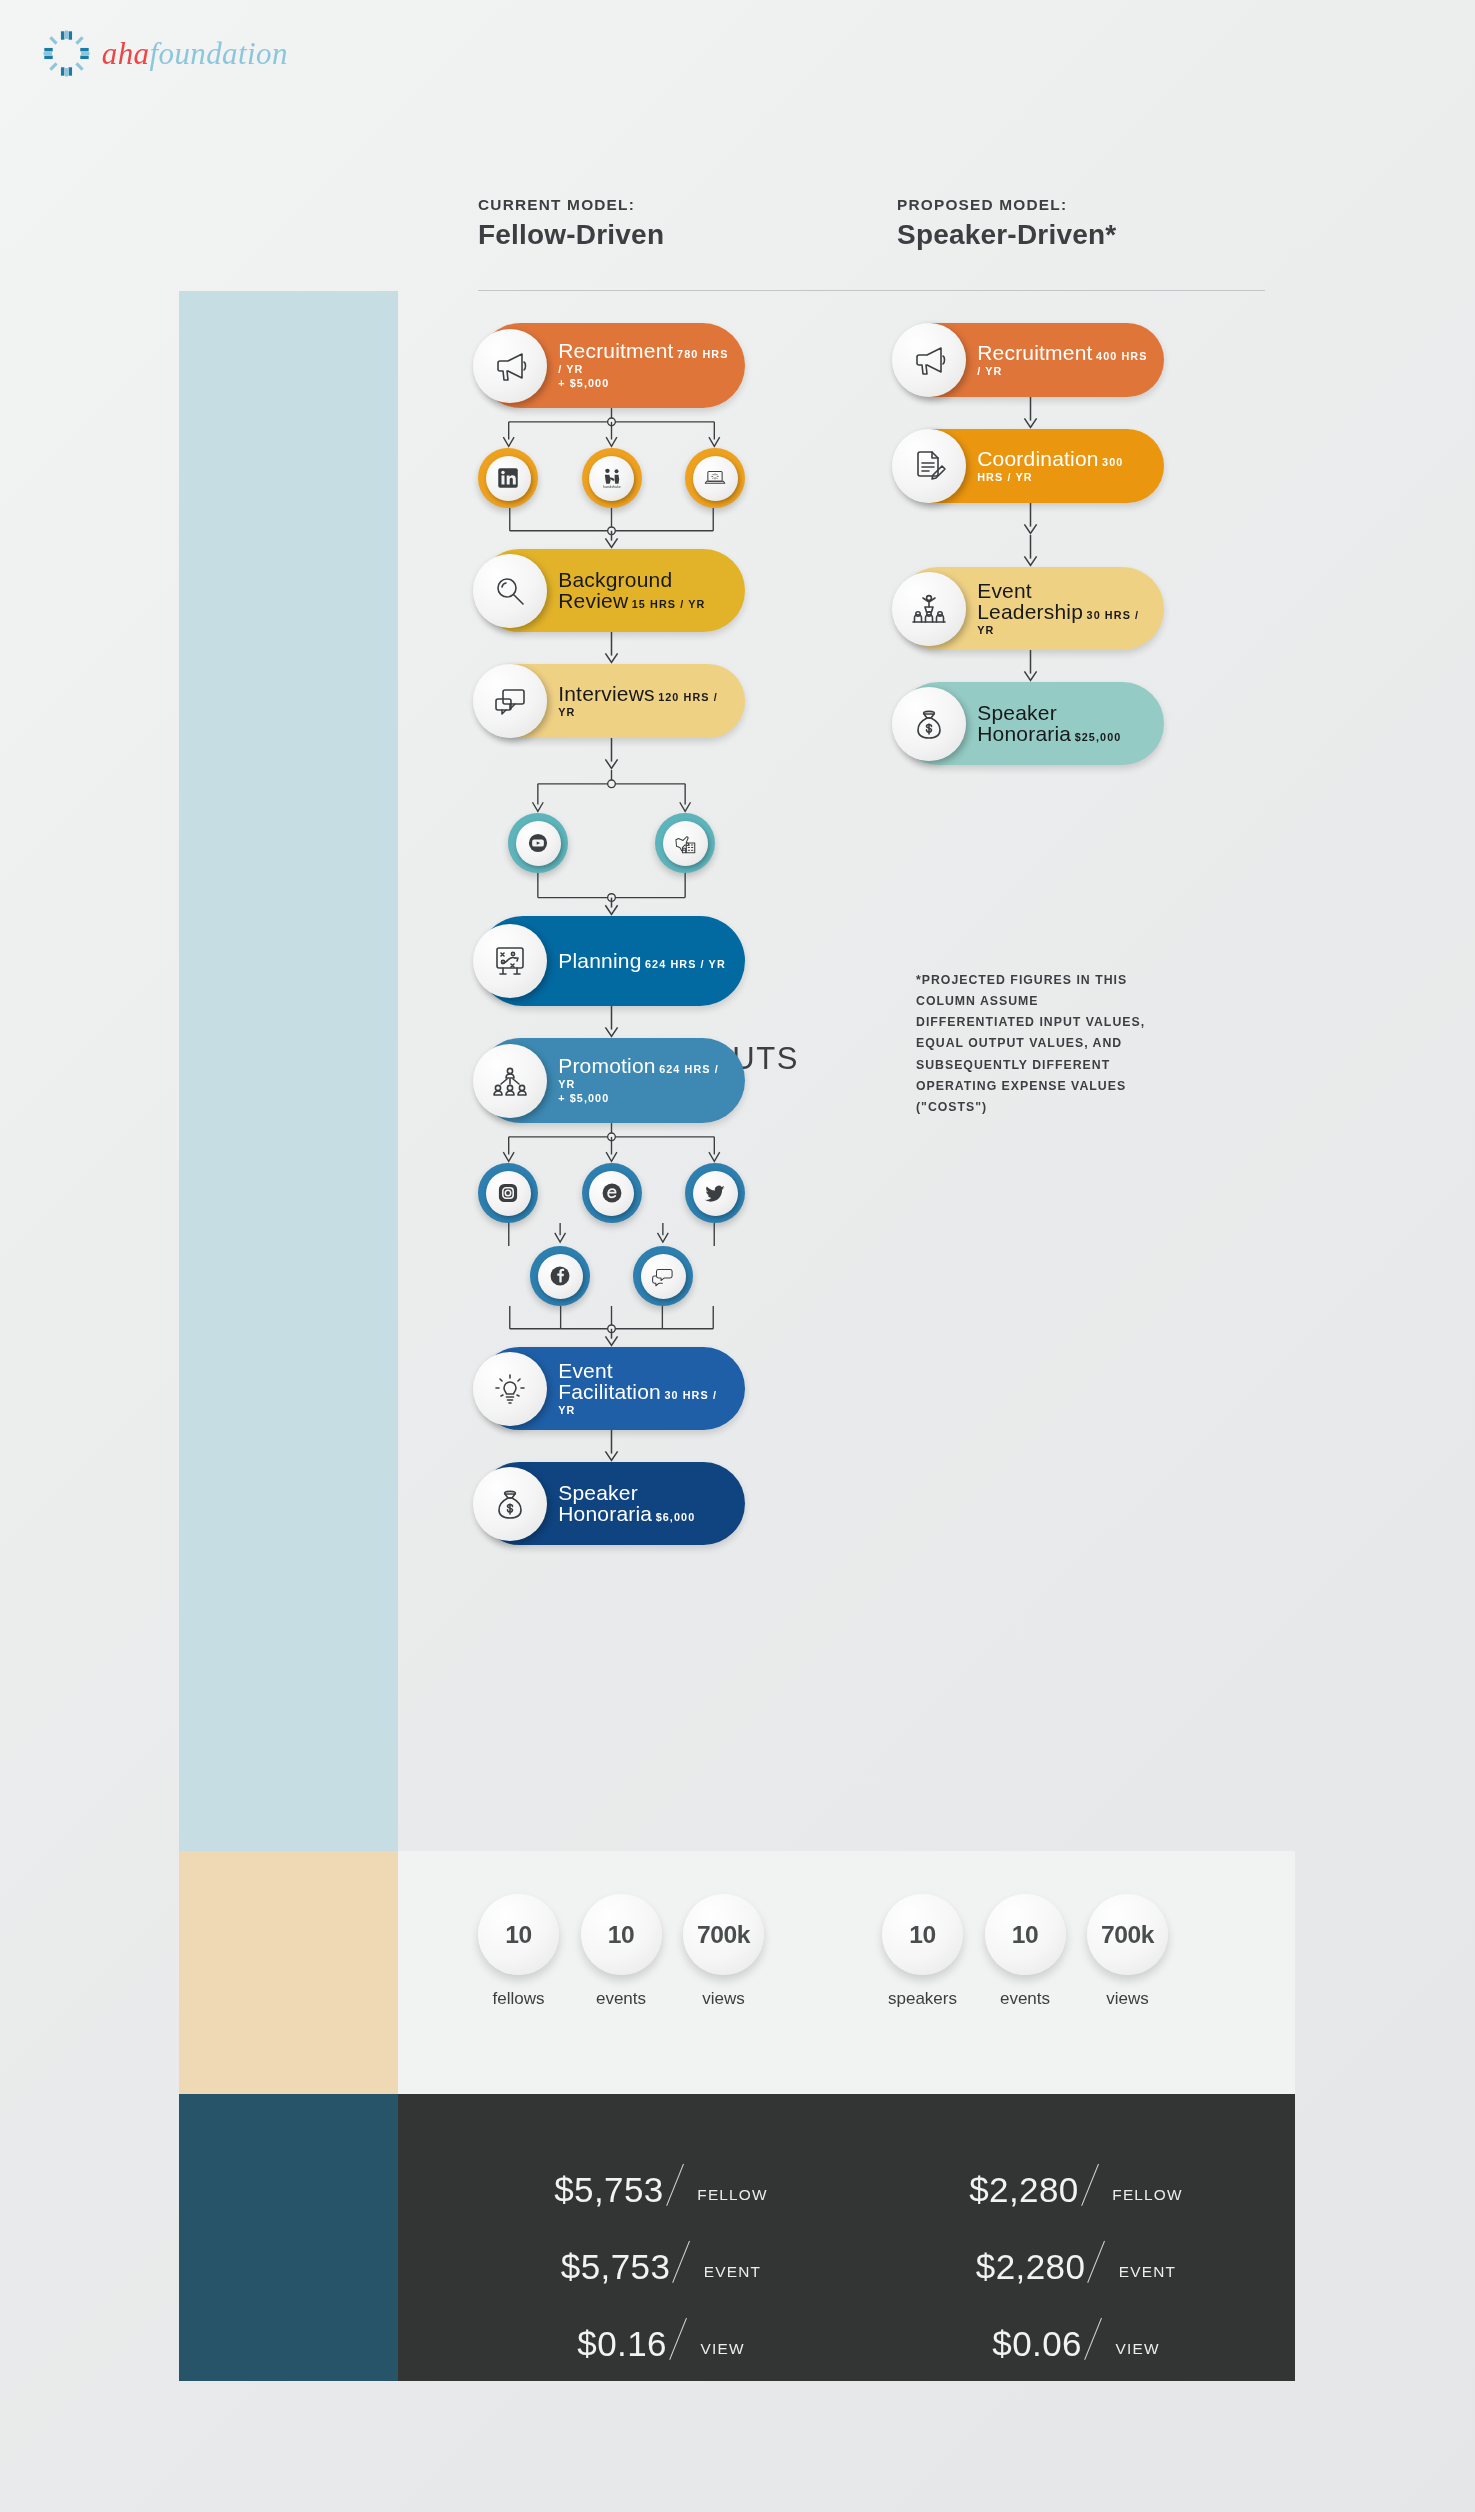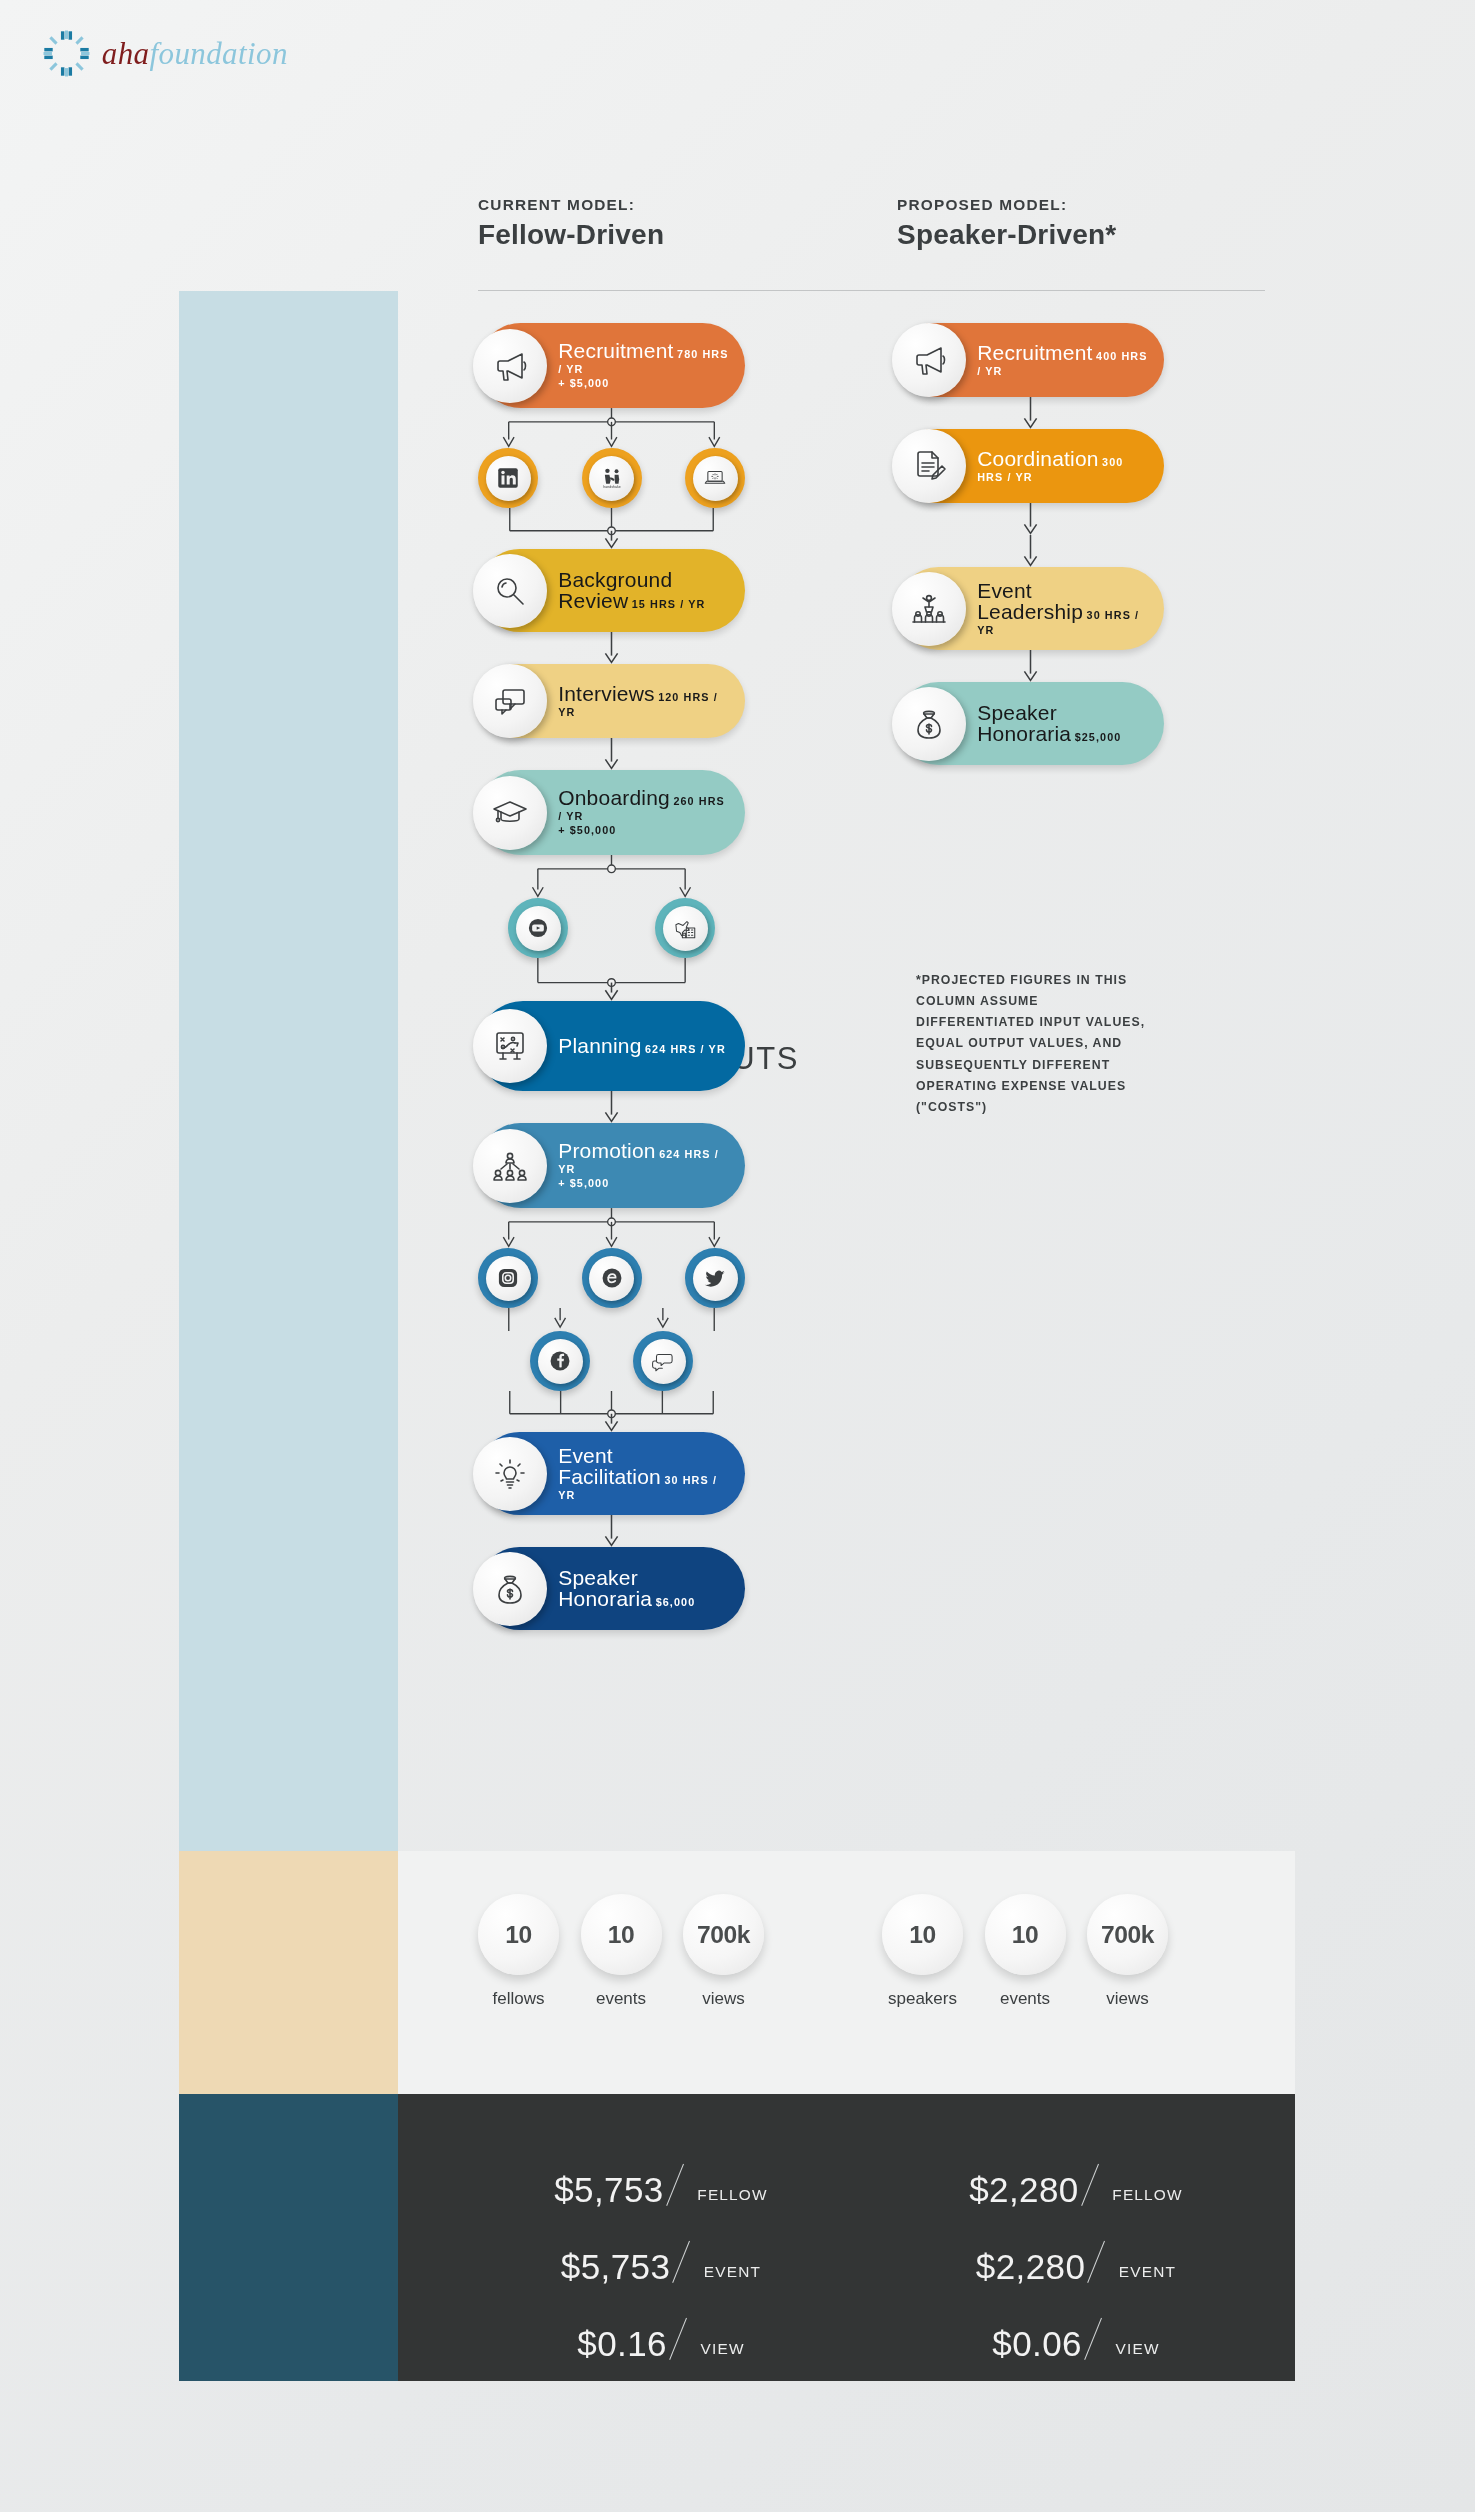--- a/index.html
+++ b/index.html
@@ -5,21 +5,21 @@
   html,body{margin:0;padding:0;}
   body{
     width:1475px;height:2512px;position:relative;overflow:hidden;
     font-family:"Liberation Sans",sans-serif;
     background:linear-gradient(135deg,#f3f4f4 0%,#eceded 35%,#e7e9ea 70%,#e4e6e7 100%);
   }
   
   #logo{position:absolute;left:42px;top:29px;display:flex;align-items:center;gap:10.8px;}
   #logo .mark{width:49px;height:49px;flex:0 0 49px;}
   #logo .word{font-family:"Liberation Serif",serif;font-style:italic;font-size:31px;letter-spacing:0.4px;line-height:1;}
-  #logo .w1{color:#7f1d1d;}
+  #logo .w1{color:#ef4444;}
   #logo .w2{color:#8cc6dc;}
 
   
   .side{position:absolute;left:179px;width:219px;}
   #side-inputs{top:291px;height:1560px;background:#c7dde4;}
   #side-outputs{top:1851px;height:243px;background:#eed9b4;}
   #side-costs{top:2094px;height:287px;background:#275468;}
   .side-label{
     position:absolute;left:0;width:100%;text-align:center;
     font-family:"Liberation Sans",sans-serif;font-weight:300;
@@ -284,34 +284,20 @@
               <span class="name">Interviews</span>
               <span class="meta">120 HRS / YR</span>
             </span>
           </div>
     <div class="conn" style="height:32px">
     <svg width="267" height="32" viewBox="0 0 348 42">
       <line x1="174" y1="0" x2="174" y2="31" stroke="#3c3f41" stroke-width="2"></line>
       <path d="M166 28 L174 40 L182 28" fill="none" stroke="#3c3f41" stroke-width="2"></path>
     </svg>
     </div>
-    <div class="pill dark" style="background:#94cbc4;height:85px;">
-            <span class="bubble">
-        <svg viewBox="0 0 40 40">
-          <path fill="none" stroke="#3c3f41" stroke-width="1.6" stroke-linecap="round" stroke-linejoin="round" d="M4 16l16-7 16 7-16 7z"></path>
-          <path fill="none" stroke="#3c3f41" stroke-width="1.6" stroke-linecap="round" stroke-linejoin="round" d="M11 19v7c0 3 18 3 18 0v-7"></path>
-          <path fill="none" stroke="#3c3f41" stroke-width="1.6" stroke-linecap="round" stroke-linejoin="round" d="M8 17.5v8"></path>
-          <circle fill="none" stroke="#3c3f41" stroke-width="1.6" stroke-linecap="round" stroke-linejoin="round" cx="8" cy="27" r="1.6"></circle>
-        </svg>
-      </span>
-            <span class="txt">
-              <span class="name">Onboarding</span>
-              <span class="meta">260 HRS / YR<br>+ $50,000</span>
-            </span>
-          </div>
     <div class="branch" style="height:43px">
     <svg width="267" height="43" viewBox="0 0 348 56">
       <line x1="174" y1="0" x2="174" y2="18" stroke="#3c3f41" stroke-width="1.8"></line>
       <line x1="78" y1="18" x2="270" y2="18" stroke="#3c3f41" stroke-width="1.8"></line>
       <circle cx="174" cy="18" r="5" fill="#f1f1f1" stroke="#3c3f41" stroke-width="1.8"></circle>
       <line x1="78" y1="18" x2="78" y2="45" stroke="#3c3f41" stroke-width="1.8"></line>
      <path d="M71 42 L78 54 L85 42" fill="none" stroke="#3c3f41" stroke-width="1.8"></path>
         <line x1="270" y1="18" x2="270" y2="45" stroke="#3c3f41" stroke-width="1.8"></line>
      <path d="M263 42 L270 54 L277 42" fill="none" stroke="#3c3f41" stroke-width="1.8"></path>
     </svg>

